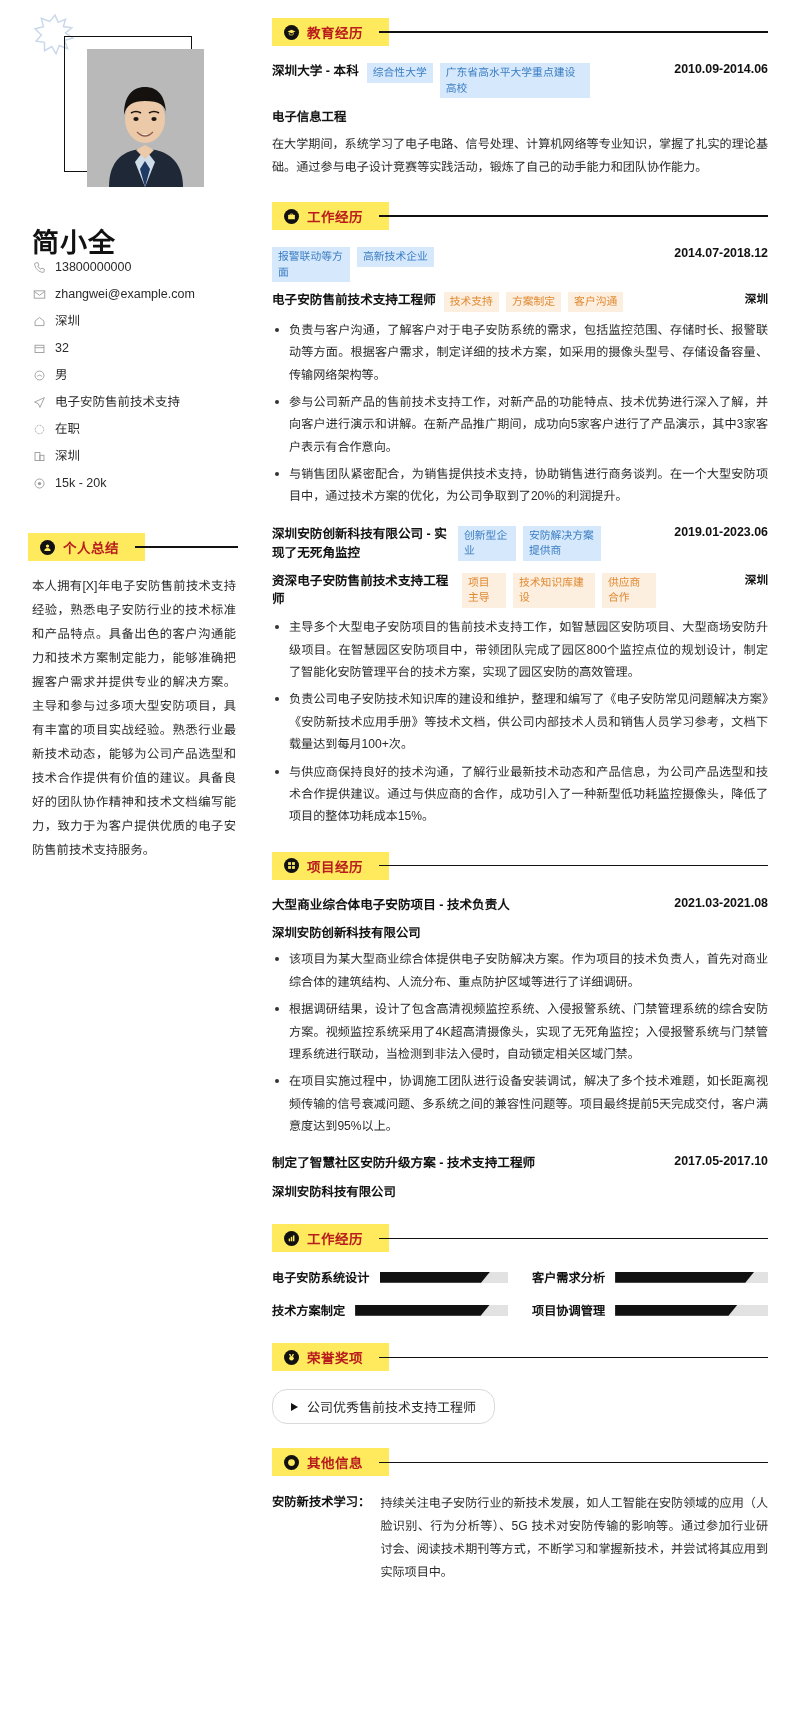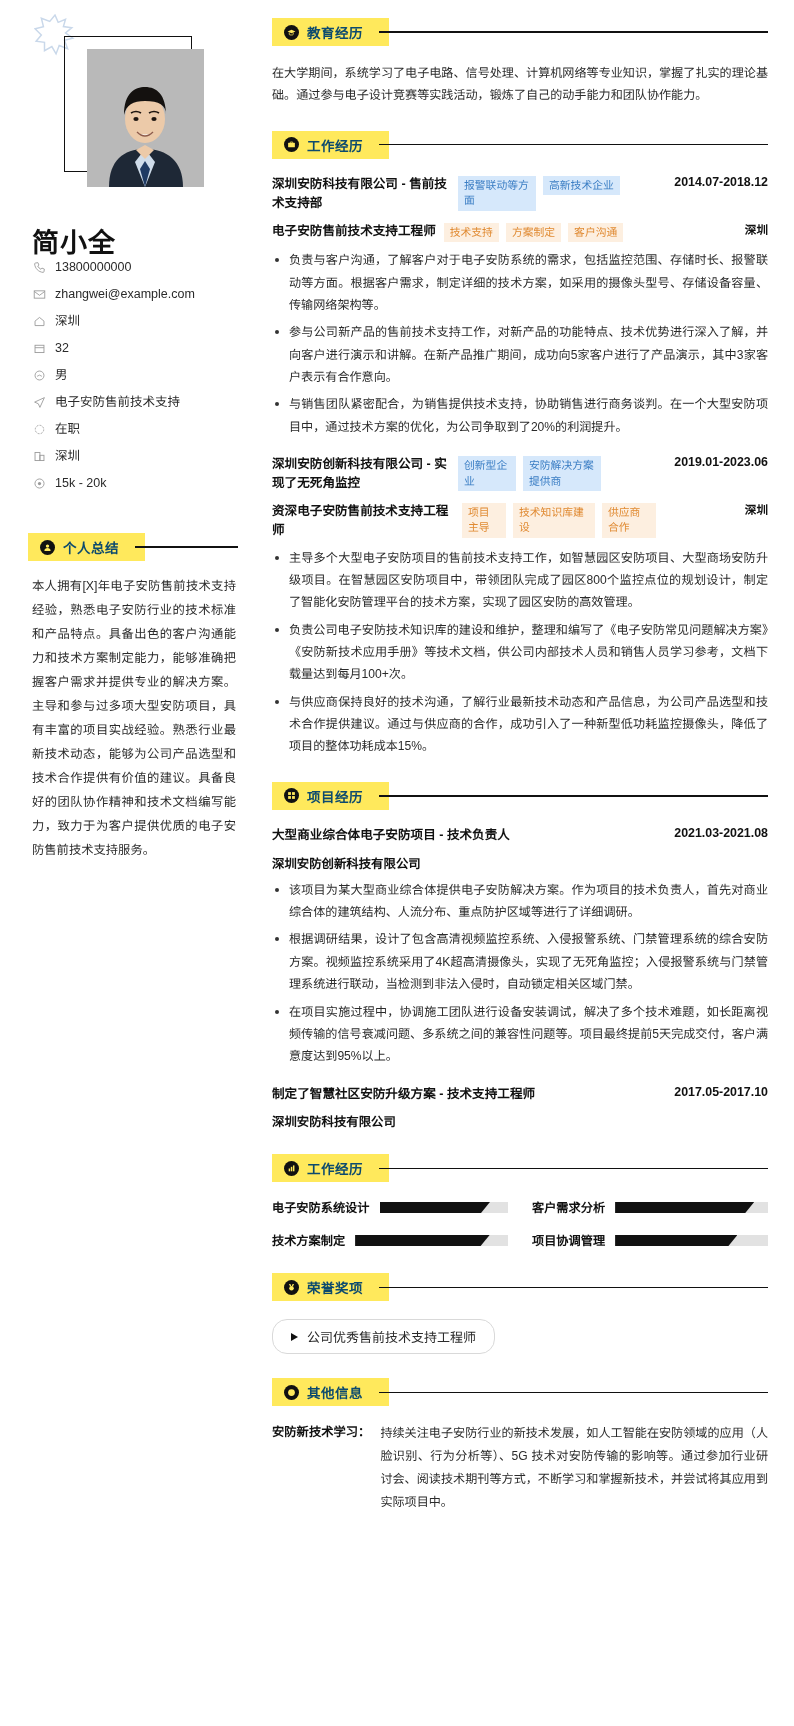--- a/index.html
+++ b/index.html
@@ -107,21 +107,21 @@
     color: #ffe95c;
     display: inline-flex;
     align-items: center;
     justify-content: center;
     flex: 0 0 15px;
   }
   .sec-chip .badge svg { width: 9px; height: 9px; display:block; }
   .sec-chip .sec-title {
     font-size: 13.5px;
     font-weight: bold;
-    color: #0c4a6e;
+    color: #b91c1c;
     letter-spacing: 0.5px;
     white-space: nowrap;
   }
   .sec-rule {
     flex: 1 1 auto;
     height: 1.5px;
     background: #111;
     margin-left: -10px;
   }
 
@@ -447,41 +447,49 @@
                 <path d="M8 3 L15 6.2 L8 9.4 L1 6.2 Z" fill="currentColor"></path>
                 <path d="M4 8 L4 11.5 C4 12.8 11 12.8 11 11.5 L11 8" fill="none" stroke="currentColor" stroke-width="1.4"></path>
               </svg>
           </span>
           <span class="sec-title">教育经历</span>
         </span>
         <span class="sec-rule"></span>
       </div>
 
       <div class="entry">
+        <div class="entry-top">
+          <div class="entry-org">深圳大学 - 本科</div>
+          <div class="tags">
+            <span class="tag blue">综合性大学</span>
+            <span class="tag blue" style="max-width:150px">广东省高水平大学重点建设高校</span>
+          </div>
+          <div class="date">2010.09-2014.06</div>
+        </div>
+        <div class="subline">电子信息工程</div>
         <p class="desc">在大学期间，系统学习了电子电路、信号处理、计算机网络等专业知识，掌握了扎实的理论基础。通过参与电子设计竞赛等实践活动，锻炼了自己的动手能力和团队协作能力。</p>
       </div>
     </section>
 
     <section class="section">
       <div class="sec-head">
         <span class="sec-chip">
           <span class="badge">
             <svg viewBox="0 0 16 16">
                 <rect x="2" y="5" width="12" height="8" rx="1" fill="currentColor"></rect>
                 <path d="M6 5 L6 3.5 L10 3.5 L10 5" fill="none" stroke="currentColor" stroke-width="1.3"></path>
               </svg>
           </span>
           <span class="sec-title">工作经历</span>
         </span>
         <span class="sec-rule"></span>
       </div>
 
       <div class="entry">
         <div class="entry-top">
-          <div class="entry-org">深圳安防科技有限公司 - 售前技术支持部</div>
           <div class="tags">
             <span class="tag blue">报警联动等方面</span>
             <span class="tag blue">高新技术企业</span>
           </div>
           <div class="date">2014.07-2018.12</div>
         </div>
         <div class="entry-top" style="margin-top:9px">
           <div class="entry-role">电子安防售前技术支持工程师</div>
           <div class="tags">
             <span class="tag amber">技术支持</span>

